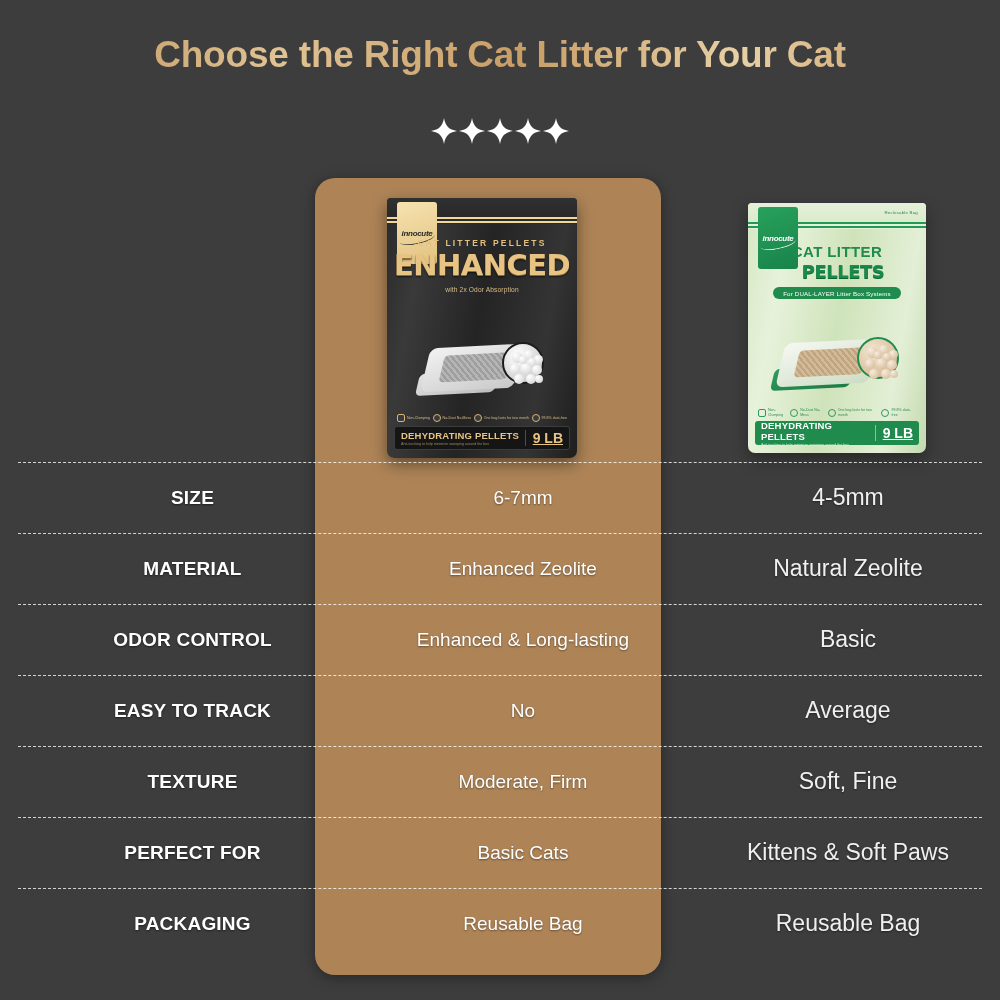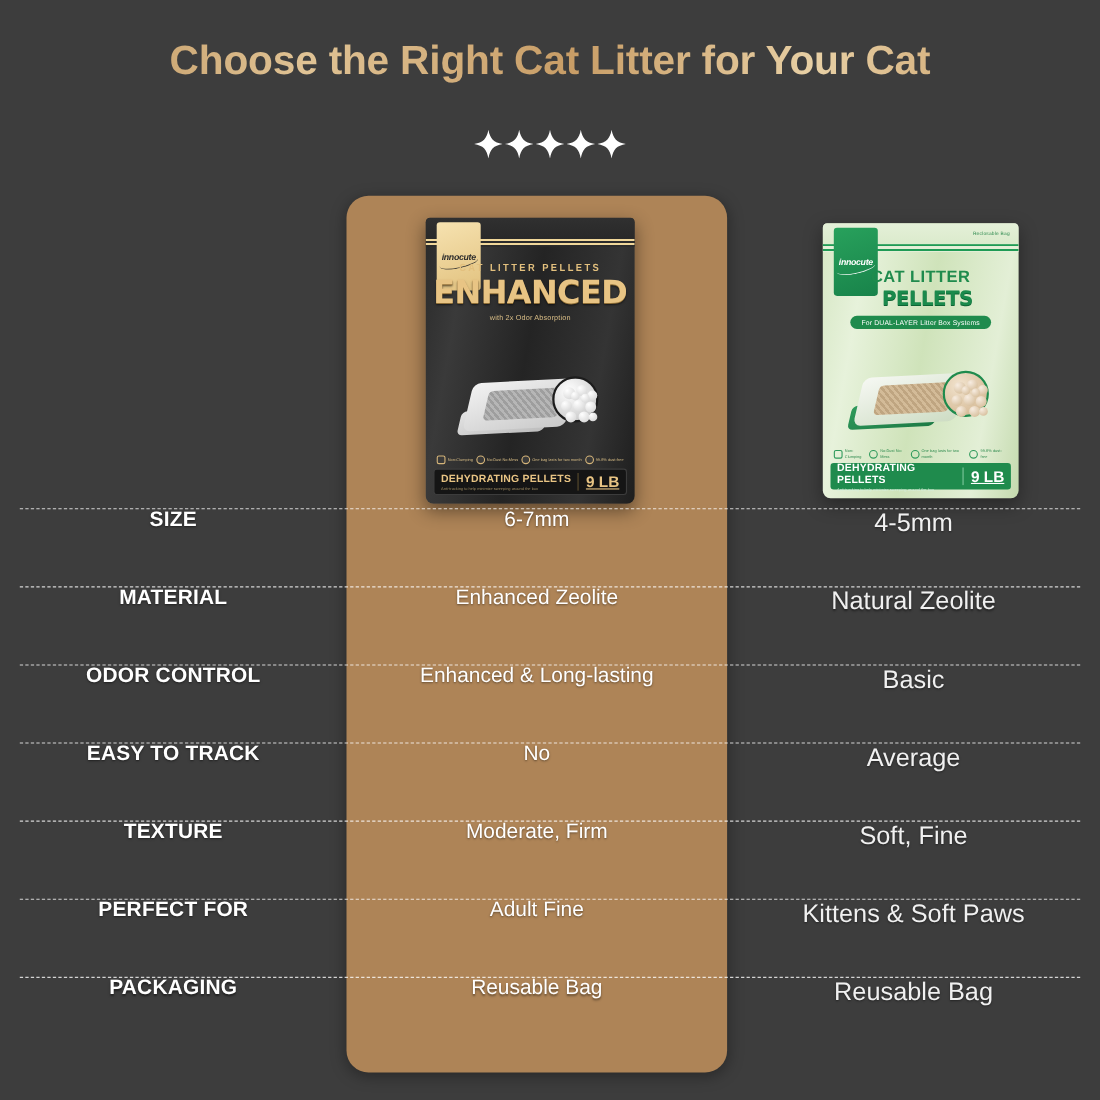--- a/index.html
+++ b/index.html
@@ -194,21 +194,21 @@
   .bag-alt  .bb-weight { color: #ffffff; border-left: 1px solid #7cc79c; }
 
   
   .table { position: absolute; left: 0; top: 462px; width: 1000px; }
   .row { position: relative; height: 71px; }
   .sep {
     position: absolute; left: 18px; right: 18px; top: 0; height: 0;
     border-top: 1.5px dashed rgba(255,255,255,.78);
   }
   .cells {
-    position: absolute; inset: 0; display: flex; 
+    position: absolute; inset: 0; display: flex; align-items: center; padding-left: 35px;
   }
   .c-label {
     width: 315px; text-align: center;
     font-size: 19px; font-weight: bold; color: #ffffff;
     letter-spacing: .2px;
     text-shadow: 0 1px 2px rgba(0,0,0,.5);
   }
   .c-main {
     width: 346px; text-align: center;
     font-size: 19px; color: #ffffff;
@@ -416,21 +416,21 @@
         <div class="cells">
           <div class="c-label">TEXTURE</div>
           <div class="c-main">Moderate, Firm</div>
           <div class="c-alt">Soft, Fine</div>
         </div>
       </div>
       <div class="row">
         <div class="sep"></div>
         <div class="cells">
           <div class="c-label">PERFECT FOR</div>
-          <div class="c-main">Adult Fine</div>
+          <div class="c-main">Basic Cats</div>
           <div class="c-alt">Kittens &amp; Soft Paws</div>
         </div>
       </div>
       <div class="row">
         <div class="sep"></div>
         <div class="cells">
           <div class="c-label">PACKAGING</div>
           <div class="c-main">Reusable Bag</div>
           <div class="c-alt">Reusable Bag</div>
         </div>

